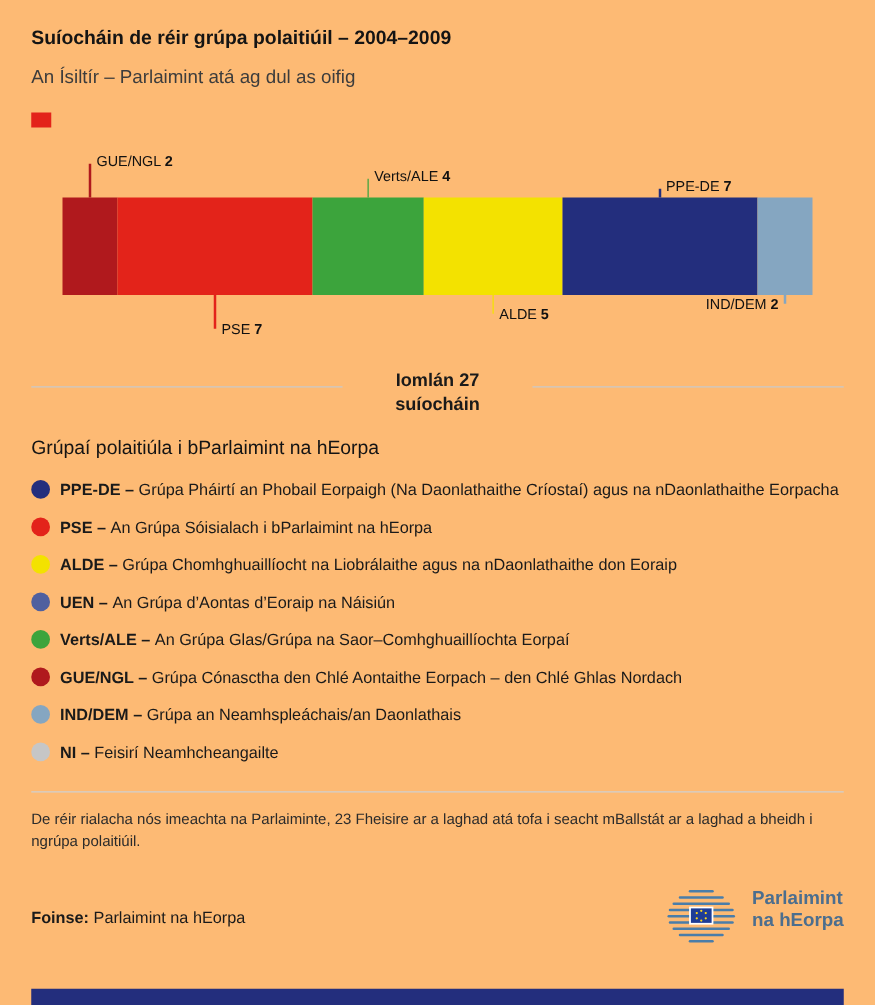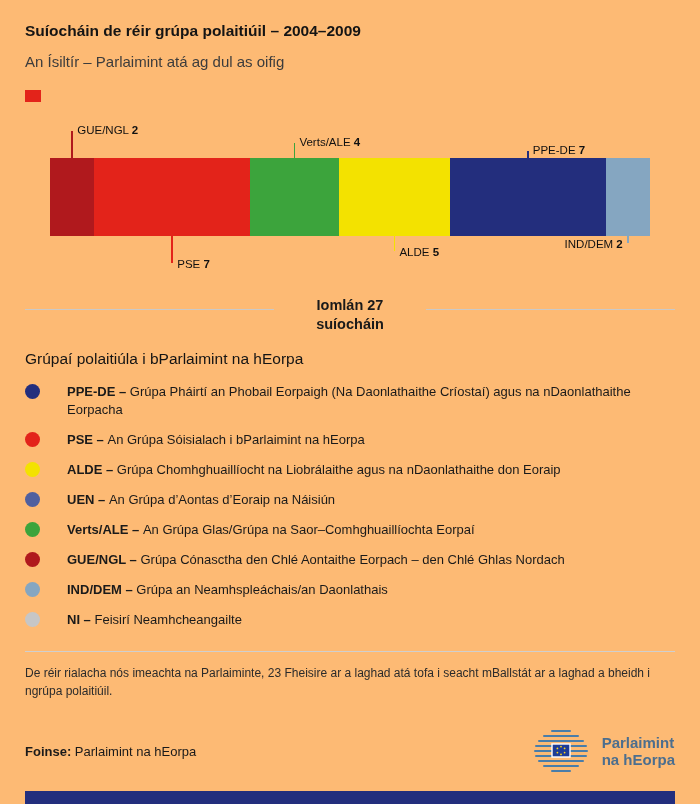--- a/index.html
+++ b/index.html
@@ -20,30 +20,30 @@
   .callout.above .callout-label{top:-7px}
   .callout.below .callout-label{bottom:-7px}
   .callout-label.align-right{left:5px}
   .callout-label.align-left{right:5px}
   .callout-label b{font-weight:700}
   .total-row{display:flex;margin:14px 25px 0;align-items:flex-start}
   .total-line{flex:1;border-top:1px solid #c9c9c9;margin-top:13px}
   .total-text{padding:0 42px;text-align:center;font-weight:700;font-size:14.5px;line-height:1.32}
   .legend-heading{margin:16px 25px 0;font-size:15.5px;font-weight:400;color:#141414}
   .legend-list{margin:15px 25px 0}
-  .legend-row{display:flex;align-items:flex-start;margin-bottom:12px;gap:27px}
+  .legend-row{display:flex;align-items:flex-start;margin-bottom:12px;gap:8px}
   .dot{flex:0 0 auto;width:15px;height:15px;border-radius:50%;margin-top:1px}
   .legend-text{font-size:13px;line-height:18px;color:#1a1a1a}
   .legend-text b{font-weight:700}
   .divider{margin:22px 25px 0;border-top:1px solid #cfcfcf}
   .note{margin:12px 25px 0;font-size:12px;line-height:1.5;color:#2b2b2b;max-width:645px}
   .source-row{display:flex;justify-content:space-between;align-items:center;margin:28px 25px 0}
   .source{font-size:13px;color:#1a1a1a}
   .source b{font-weight:700}
-  .logo{display:flex;align-items:center;gap:9px}
+  .logo{display:flex;align-items:flex-start;gap:9px}
   .logo-text{font-size:15px;font-weight:700;color:#4c6e8e;line-height:1.15}
   .bottom-bar{position:absolute;left:25px;right:25px;bottom:0;height:13px}
 </style>
 </head>
 <body>
 
 <div class="page">
 
   <h1 class="title">Suíocháin de réir grúpa polaitiúil – 2004–2009</h1>
   <h2 class="subtitle">An Ísiltír – Parlaimint atá ag dul as oifig</h2>

